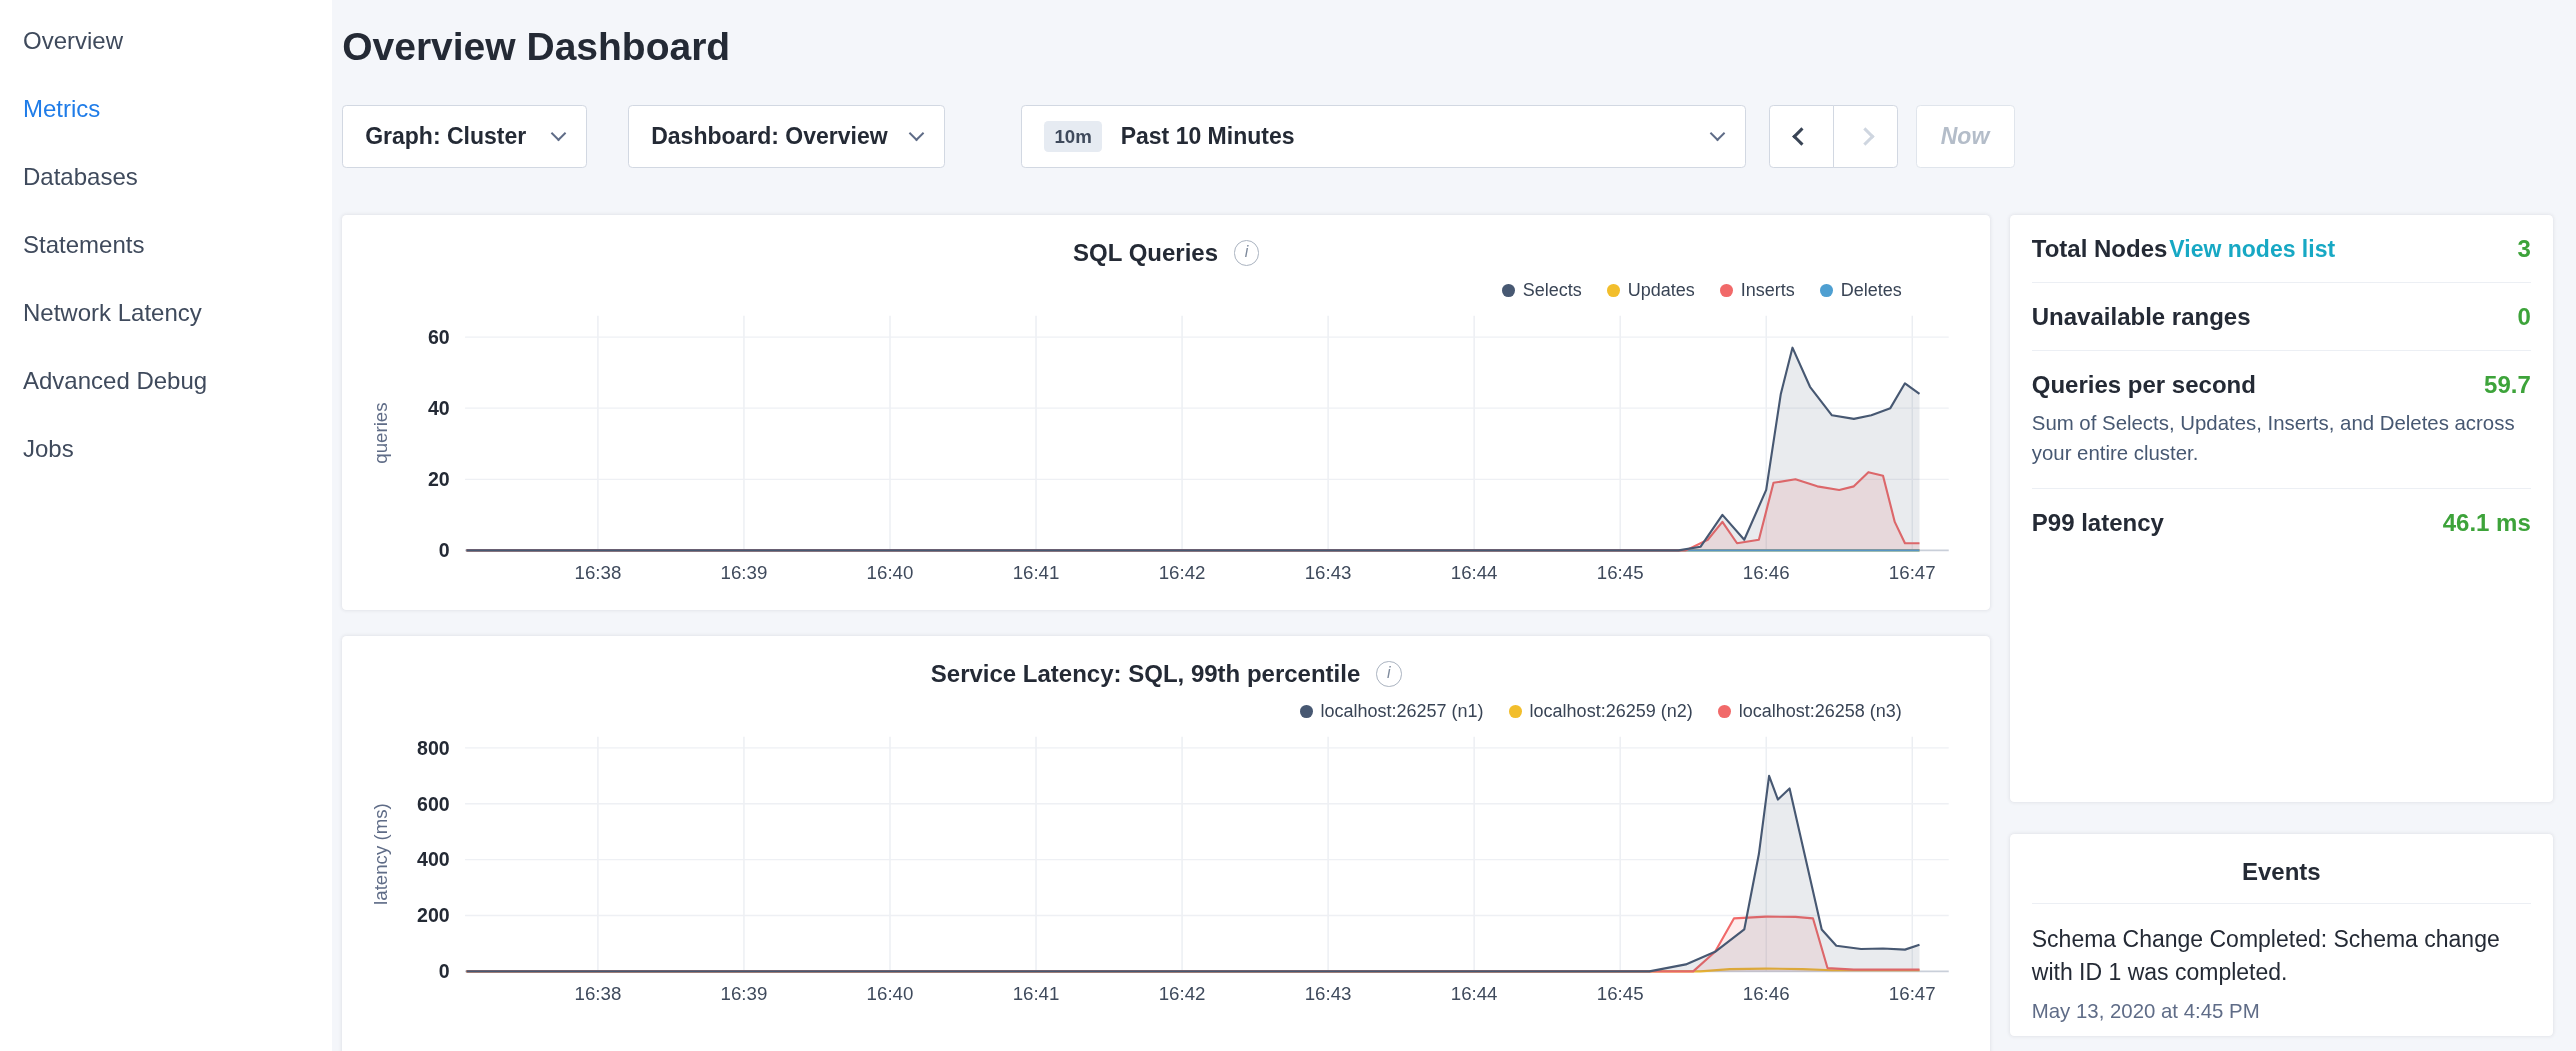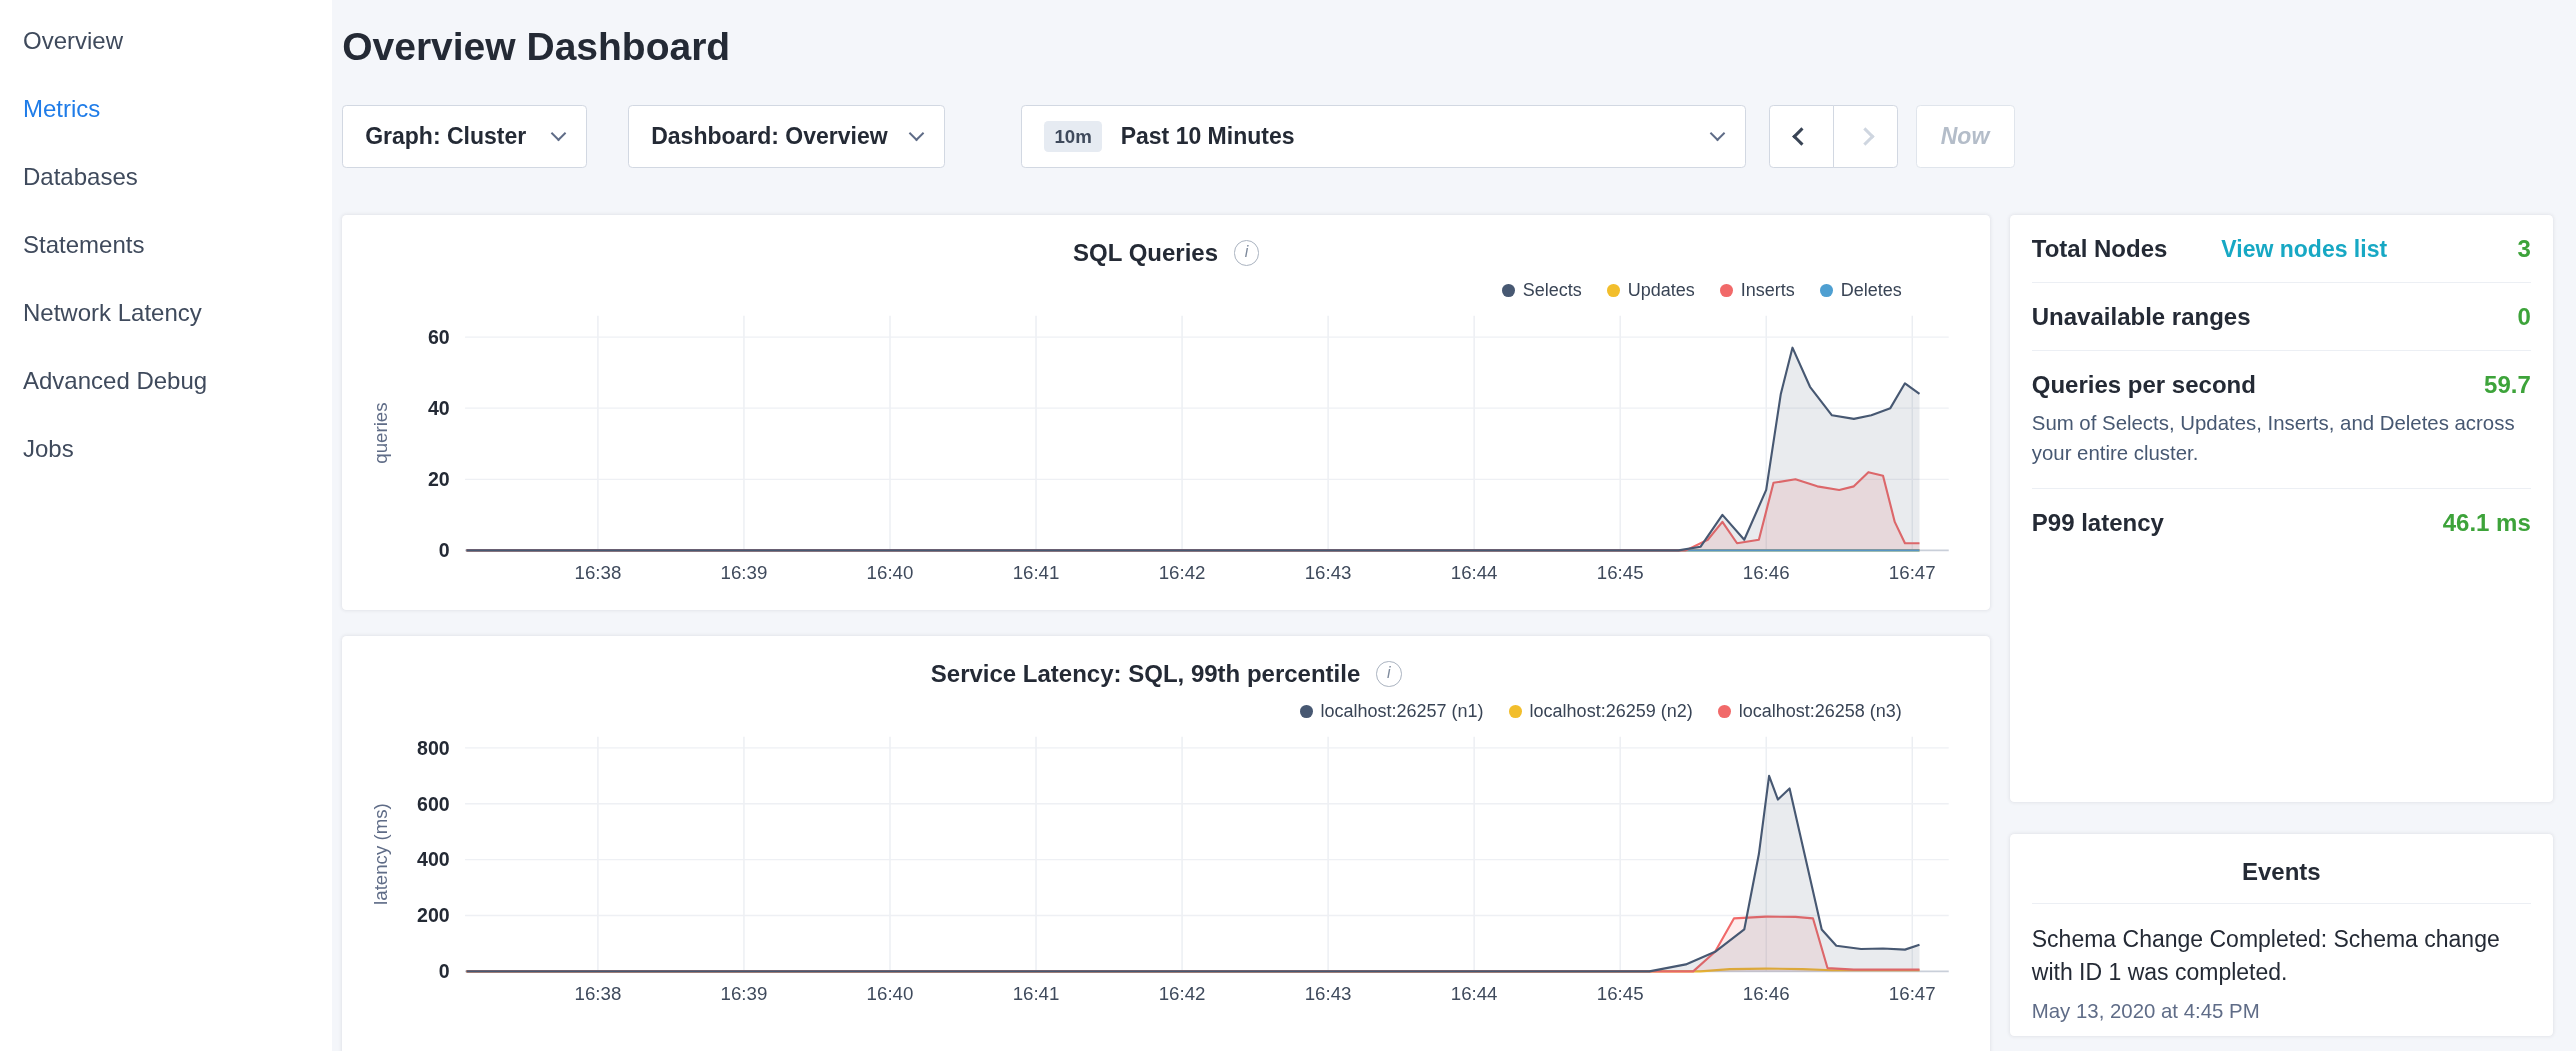--- a/index.html
+++ b/index.html
@@ -72,23 +72,23 @@
 
   
   .card { padding:0 22px 17px 22px; }
   .summary-card { height:587px; }
   .events-card { height:202px; margin-top:32px; }
   .card h2 { font-size:24px; font-weight:700; text-align:center; color:#242a35;
     padding:24px 0 17px 0; border-bottom:1.7px solid #eceff4; }
   .sum-row { padding:19.6px 0; }
   .sum-row + .sum-row { border-top:1.7px solid #eceff4; }
   .sum-top { display:flex; justify-content:space-between; align-items:baseline; }
-  .sum-left { display:flex; align-items:baseline;gap:24px; }
+  .sum-left { display:flex; align-items:baseline; }
   .sum-label { font-size:24px; font-weight:700; color:#242a35; white-space:nowrap; }
-  .sum-link { font-size:23px; font-weight:600; color:var(--teal,#17a8c4); margin-left:30px;
+  .sum-link { font-size:23px; font-weight:600; color:var(--teal,#17a8c4); margin-left:2px;
     cursor:pointer; text-decoration:none; white-space:nowrap; }
   .sum-value { font-size:24px; font-weight:700; color:var(--green,#3da33a); white-space:nowrap; }
   .sum-caption { margin-top:10.2px; font-size:20.4px; line-height:1.45; color:#475872; }
   .event-item { margin-top:18.7px; }
   .event-text { font-size:23px; line-height:1.45; color:#242a35; }
   .event-time { margin-top:10.2px; font-size:20.4px; color:#5f6c87; }
 </style>
 </head>
 <body>
 

